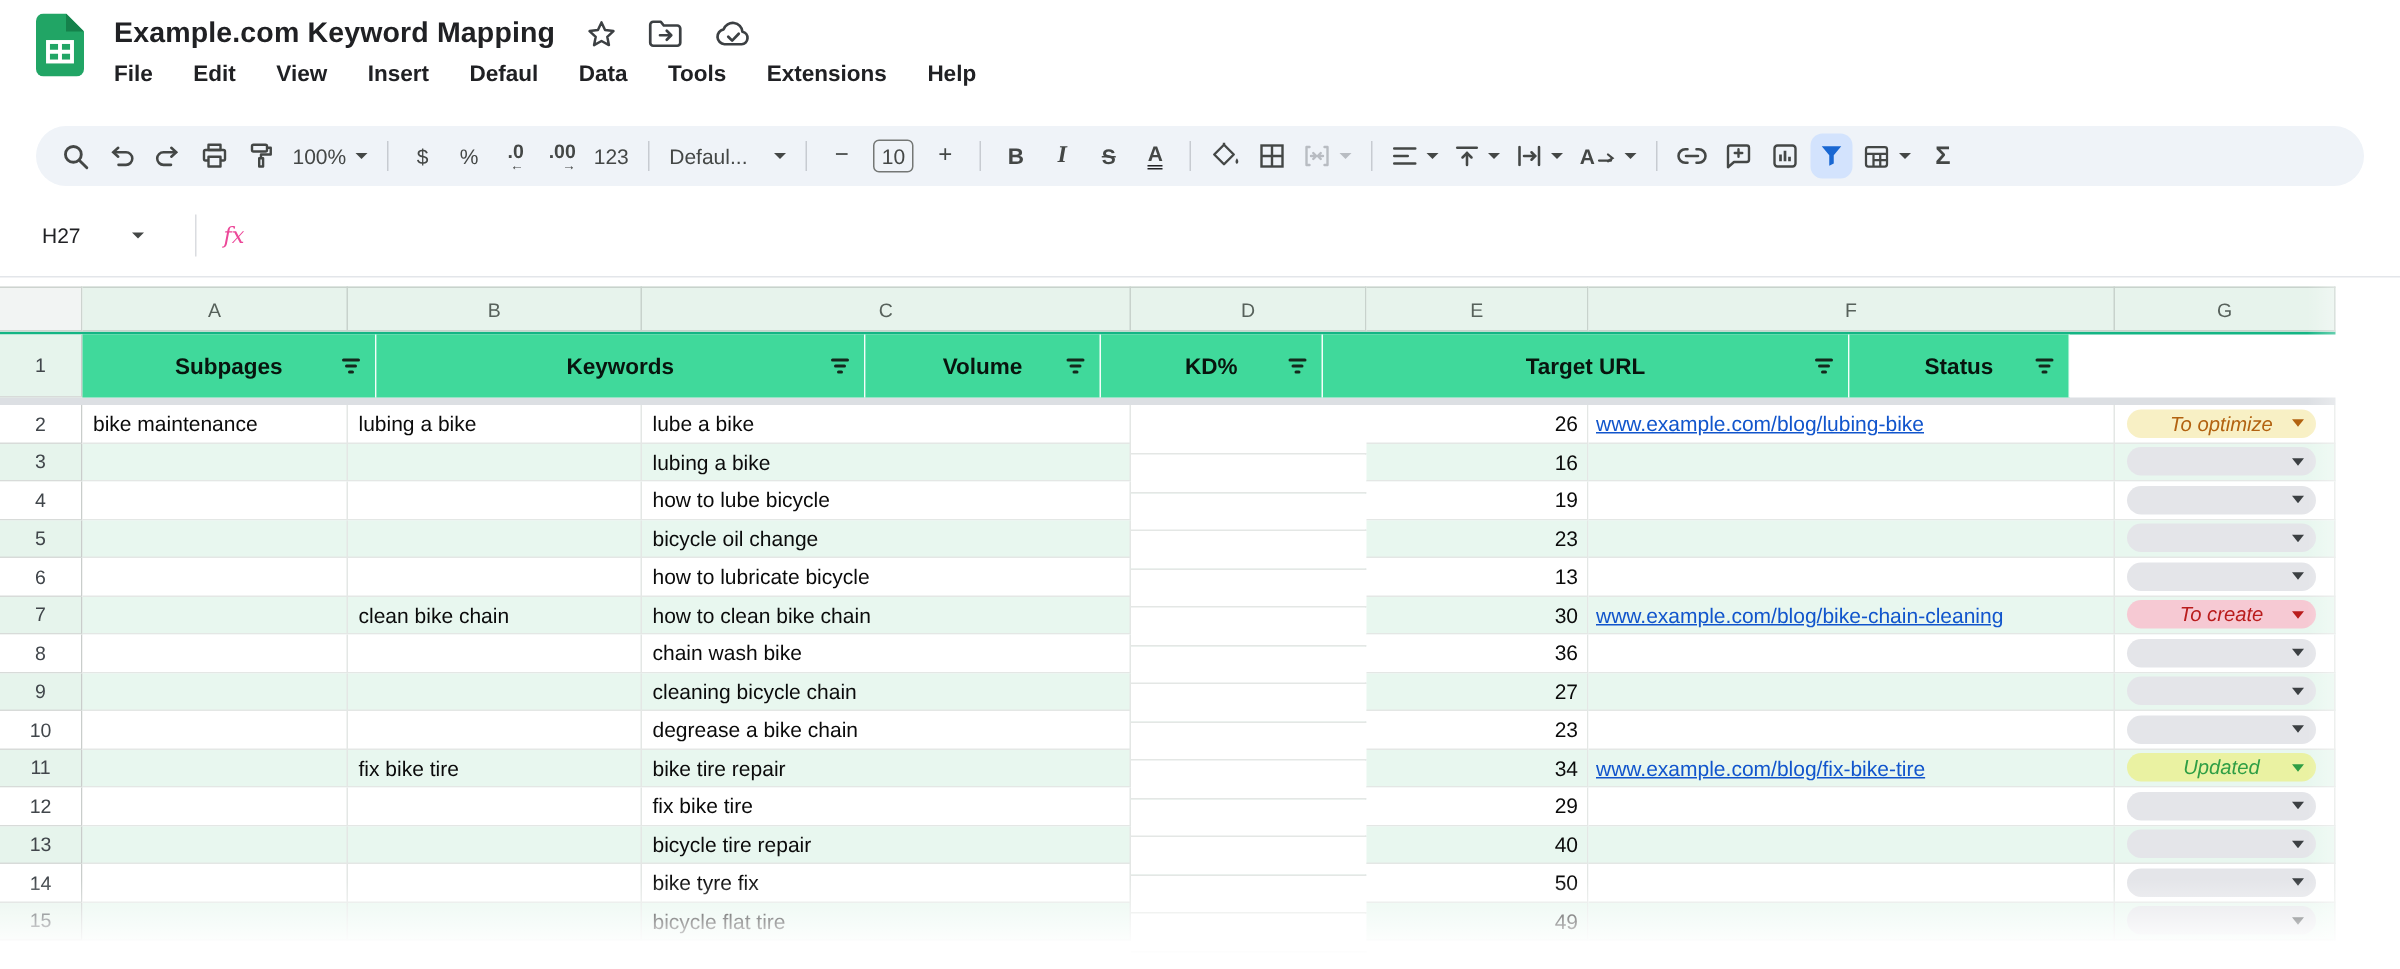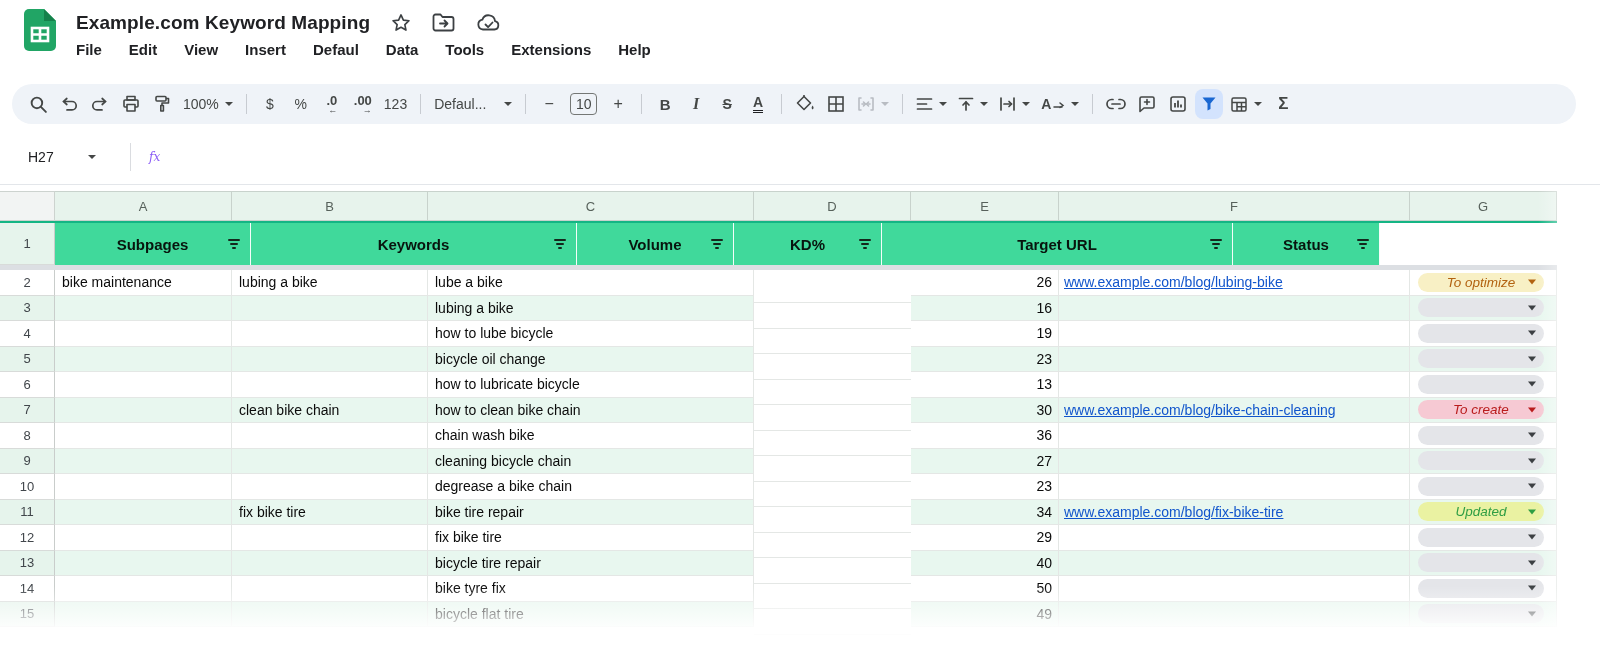--- a/index.html
+++ b/index.html
@@ -11,21 +11,21 @@
   #topbar { position:absolute; top:0; left:0; width:100%; height:84px; background:#fff; }
   #logo { position:absolute; left:24px; top:9px; }
   #title-block { position:absolute; left:76px; top:12px;font-weight:bold; }
   #doc-title-row { display:flex; align-items:center; gap:20px; }
   #doc-title { font-size:19px; color:#202124; letter-spacing:.1px; }
   .title-ic { display:flex; align-items:center; }
   #menubar { display:flex; gap:27px; margin-top:7px; }
   .menu-item { font-size:15px; color:#202124; cursor:pointer; }
 
   
-  #toolbar { position:absolute; top:84px; left:12px; right:24px; height:40px;
+  #toolbar { position:absolute; top:84px; left:24px; right:24px; height:40px;
              background:#eff3f8; border-radius:20px; display:flex; align-items:center;
              padding:0 10px 0 12px; gap:3px; color:#444746; }
   .tb { min-width:28px; height:30px; display:flex; align-items:center; justify-content:center;
         border-radius:6px; cursor:pointer; padding:0 4px; position:relative; }
   .tb svg { display:block; }
   .tdiv { width:1px; height:20px; background:#c7cbd1; margin:0 6px; }
   .tlabel { font-size:14px; color:#444746; }
   .caret { width:0; height:0; border-left:4px solid transparent; border-right:4px solid transparent;
            border-top:4px solid #444746; margin-left:6px; }
   .caret.gray { border-top-color:#b8bcc2; }
@@ -41,21 +41,21 @@
   .tb.active { background:#d3e3fd; border-radius:8px; }
   .sigma { font-size:17px; font-weight:bold; }
 
   
   #formula-row { position:absolute; top:130px; left:0; width:100%; height:55px; background:#fff;
                  border-bottom:1px solid #e3e6ea; display:flex; align-items:center; }
   #name-box { width:130px; display:flex; align-items:center; padding-left:28px; }
   #cell-ref { font-size:14px; color:#202124; }
   #name-caret { margin-left:34px; }
   #fbar-div { width:1px; height:28px; background:#dadce0; }
-  #fx { font-family:"DejaVu Serif", serif; font-style:italic; color:#8b5cf6; font-size:12px; margin-left:18px; }
+  #fx { font-family:"DejaVu Serif", serif; font-style:italic; color:#ec4899; font-size:15px; margin-left:18px; }
 
   
   #grid { position:absolute; top:191px; left:0; width:1557px; }
   #col-strip { display:flex; height:30px; }
   #corner-cell { width:55px; background:#f2f4f3; border:1px solid #cdd3cf; border-left:none; }
   .col-letter { height:30px; background:#e7f3ec; border-top:1px solid #c8d2cc; border-bottom:1px solid #c8d2cc;
                 border-right:1px solid #c8d2cc; display:flex; align-items:center; justify-content:center;
                 font-size:13px; color:#57615b; cursor:pointer; }
   #header-row { display:flex; height:44px; border-top:2px solid #14b584; }
   #header-num { width:55px; background:#e6f4ec; border-right:1px solid #c9cdcb; border-bottom:1px solid #d8dbd9;

